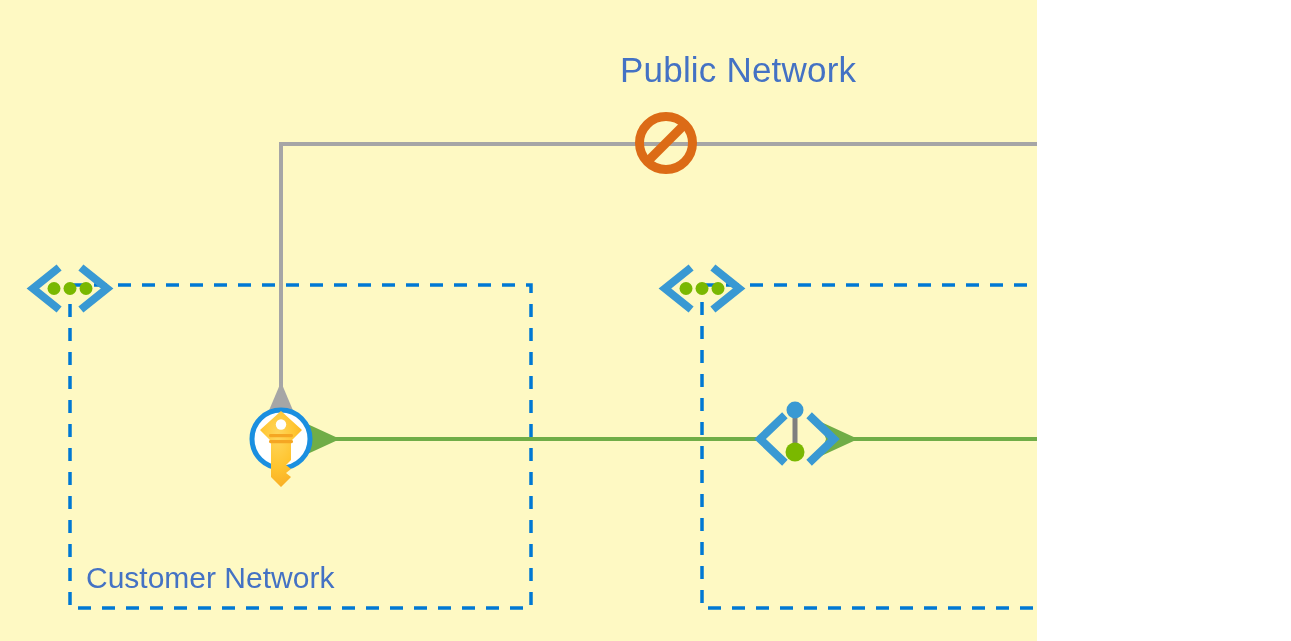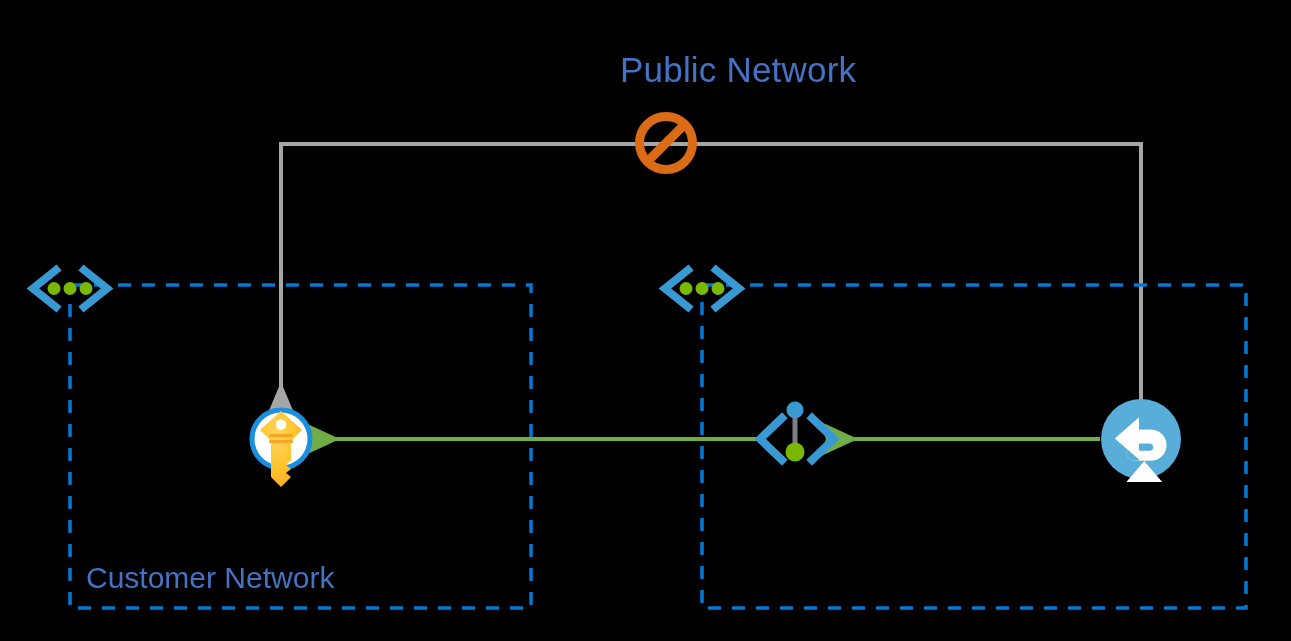--- a/index.html
+++ b/index.html
@@ -5,23 +5,23 @@
   html, body {
     margin: 0;
     padding: 0;
     background: #ffffff;
   }
   body {
     font-family: "Liberation Sans", sans-serif;
   }
   #canvas {
     position: relative;
-    width: 1291px;
+    width: 1037px;
     height: 641px;
-    background: #000000;
+    background: #fef9c3;
     overflow: hidden;
   }
   #diagram-svg {
     position: absolute;
     left: 0;
     top: 0;
     width: 1291px;
     height: 641px;
   }
   .net-label {

